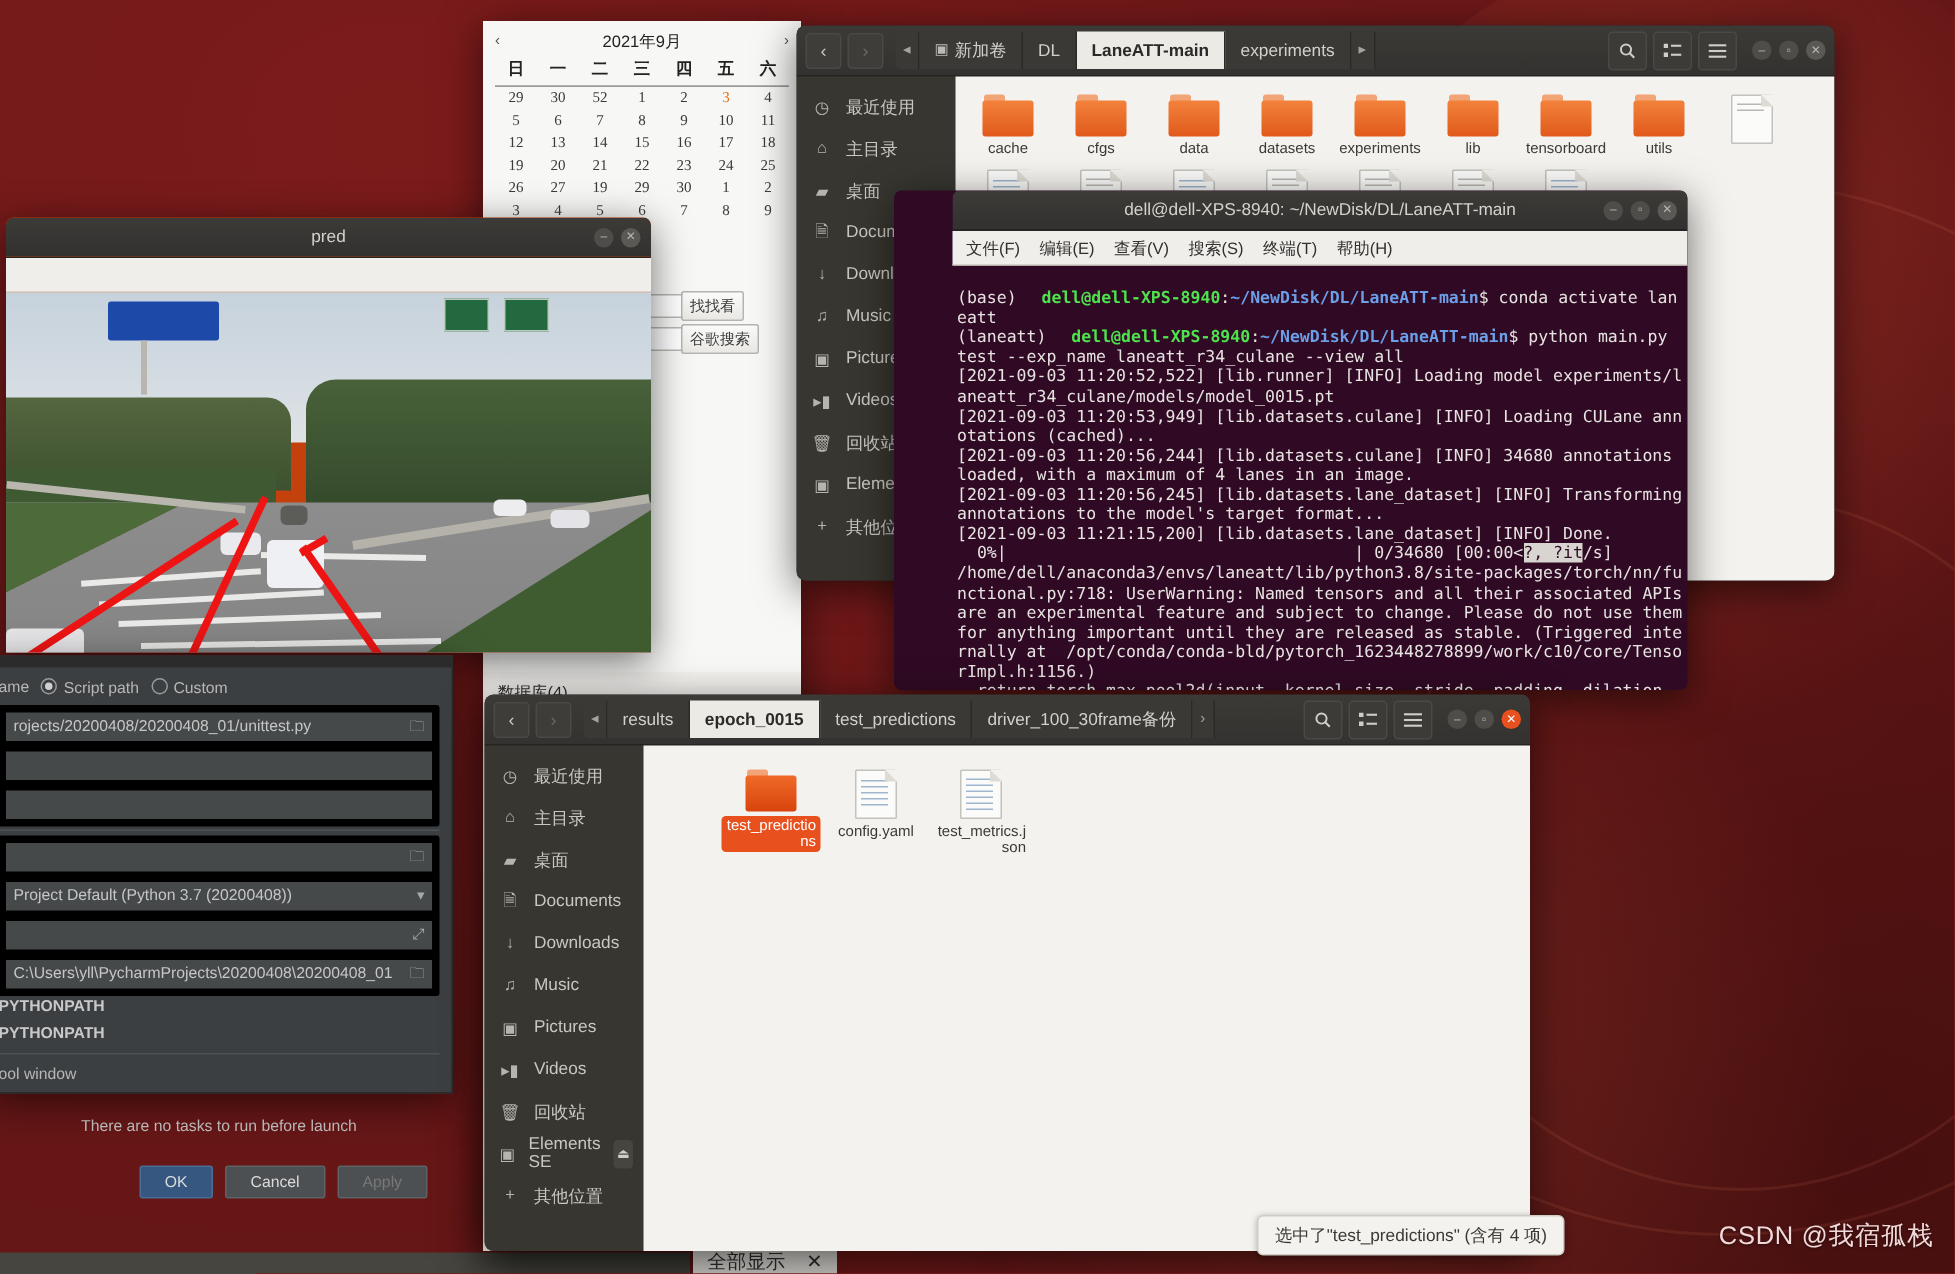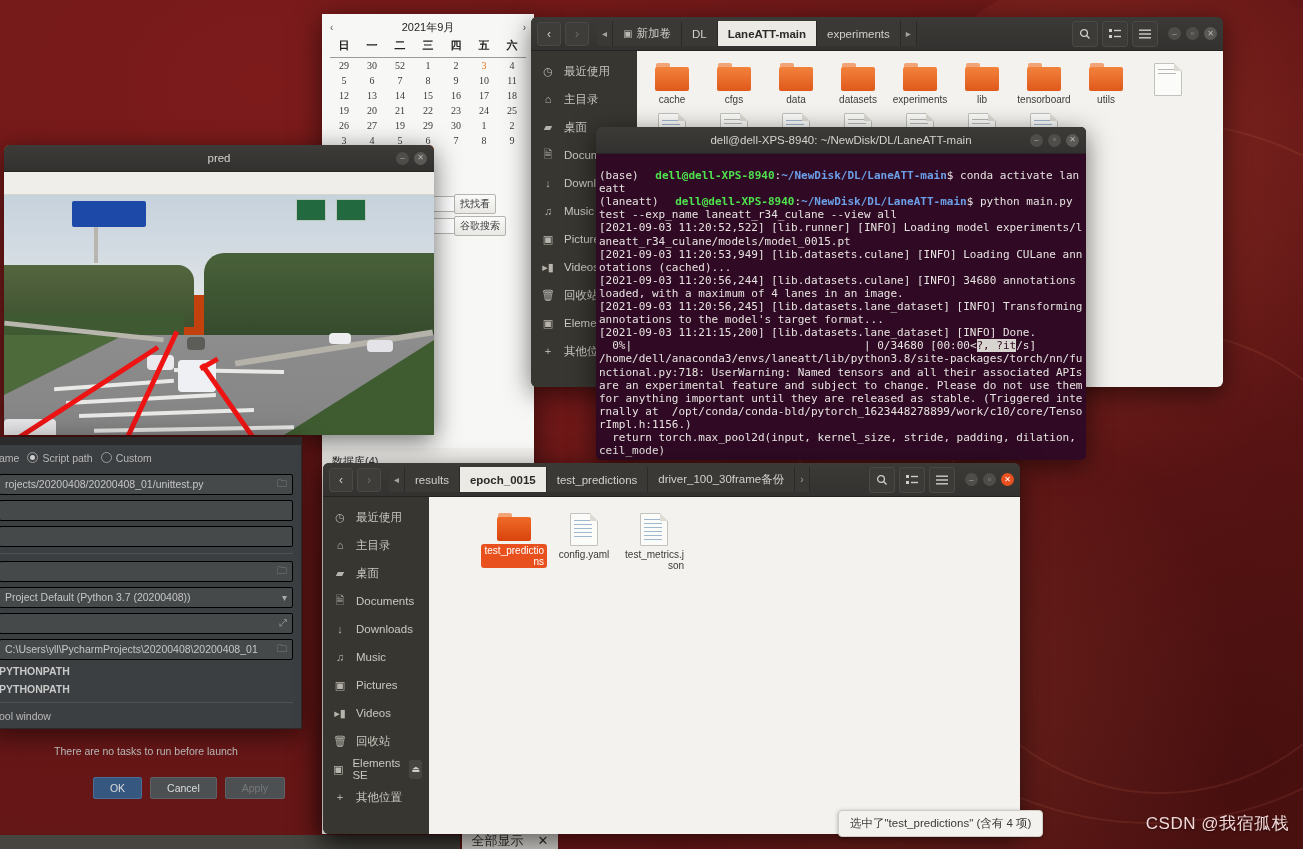--- a/index.html
+++ b/index.html
@@ -126,21 +126,21 @@
   .cal-top .ar{position:absolute;font-size:10px;color:#555;}
   .gbtn{border:1px solid #b4b4b0;background:linear-gradient(#fbfbfa,#e9e8e4);border-radius:2px;
     font-size:10px;padding:2px 5px;color:#3a3a3a;}
   .gfield{border:1px solid #b6b6b2;background:#fff;height:14px;}
   .dbtxt{font-size:11px;color:#2e2e2c;}
 
   
   .ide{background:#3c3f41;border:1px solid #2b2b2b;}
   .ide-row{display:flex;align-items:center;height:26px;padding:0 8px;gap:8px;}
   .ide-lbl{color:#b7b7b7;font-size:10.5px;white-space:nowrap;}
-  .ide-input{flex:1;height:19px;background:#45494a;border:1px solid #000000;border-radius:2px;
+  .ide-input{flex:1;height:19px;background:#45494a;border:5px solid #000000;border-radius:2px;
     display:flex;align-items:center;padding:0 5px;color:#c6c6c6;font-size:10.5px;overflow:hidden;}
   .ide-input .folderic{margin-left:auto;color:#a8a8a8;font-size:10px;}
   .radio{width:9px;height:9px;border-radius:50%;border:1px solid #9a9a9a;display:inline-block;
     vertical-align:-1px;margin-right:4px;position:relative;}
   .radio.on:after{content:"";position:absolute;left:2px;top:2px;width:5px;height:5px;border-radius:50%;background:#cfcfcf;}
   .sep{height:1px;background:#4f5254;margin:4px 8px;}
   .ide-btn{border-radius:2px;font-size:10.5px;padding:4px 16px;color:#dcdcdc;
     background:#4c5052;border:1px solid #5e6264;}
   .ide-btn.primary{background:#365880;border-color:#4a6d96;}
   .ide-btn.dis{color:#787878;}
@@ -589,28 +589,36 @@
             <div class="ln" style="top:10px;"></div>
             <div class="ln" style="top:14px;"></div>
             <div class="ln" style="top:18px;"></div>
           </div>
           <div class="lbl">README.md</div>
         </div>
     </div>
   </div>
 </div>
 
-<div class="win term" style="left:596px;top:127px;width:490px;height:333px;">
+<div class="win term" style="left:596px;top:127px;width:490px;height:333px;padding-left:39px;">
   <div class="titlebar">
     <span>dell@dell-XPS-8940: ~/NewDisk/DL/LaneATT-main</span>
     <div class="wbtns">
       <div class="wb">–</div>
       <div class="wb">▫</div>
       <div class="wb close">✕</div>
     </div>
+  </div>
+  <div class="term-menu">
+    <span>文件(F)</span>
+    <span>编辑(E)</span>
+    <span>查看(V)</span>
+    <span>搜索(S)</span>
+    <span>终端(T)</span>
+    <span>帮助(H)</span>
   </div>
   <div class="term-body">
 <span>(base) </span><span class="tg">dell@dell-XPS-8940</span><span>:</span><span class="tb">~/NewDisk/DL/LaneATT-main</span><span>$ conda activate laneatt</span>
 <span>(laneatt) </span><span class="tg">dell@dell-XPS-8940</span><span>:</span><span class="tb">~/NewDisk/DL/LaneATT-main</span><span>$ python main.py test --exp_name laneatt_r34_culane --view all</span>
 <span>[2021-09-03 11:20:52,522] [lib.runner] [INFO] Loading model experiments/laneatt_r34_culane/models/model_0015.pt</span>
 <span>[2021-09-03 11:20:53,949] [lib.datasets.culane] [INFO] Loading CULane annotations (cached)...</span>
 <span>[2021-09-03 11:20:56,244] [lib.datasets.culane] [INFO] 34680 annotations loaded, with a maximum of 4 lanes in an image.</span>
 <span>[2021-09-03 11:20:56,245] [lib.datasets.lane_dataset] [INFO] Transforming annotations to the model's target format...</span>
 <span>[2021-09-03 11:21:15,200] [lib.datasets.lane_dataset] [INFO] Done.</span>
 <span>  0%|</span><span>                                   | 0/34680 [00:00&lt;</span><span class="hl">?, ?it</span><span>/s]</span>

